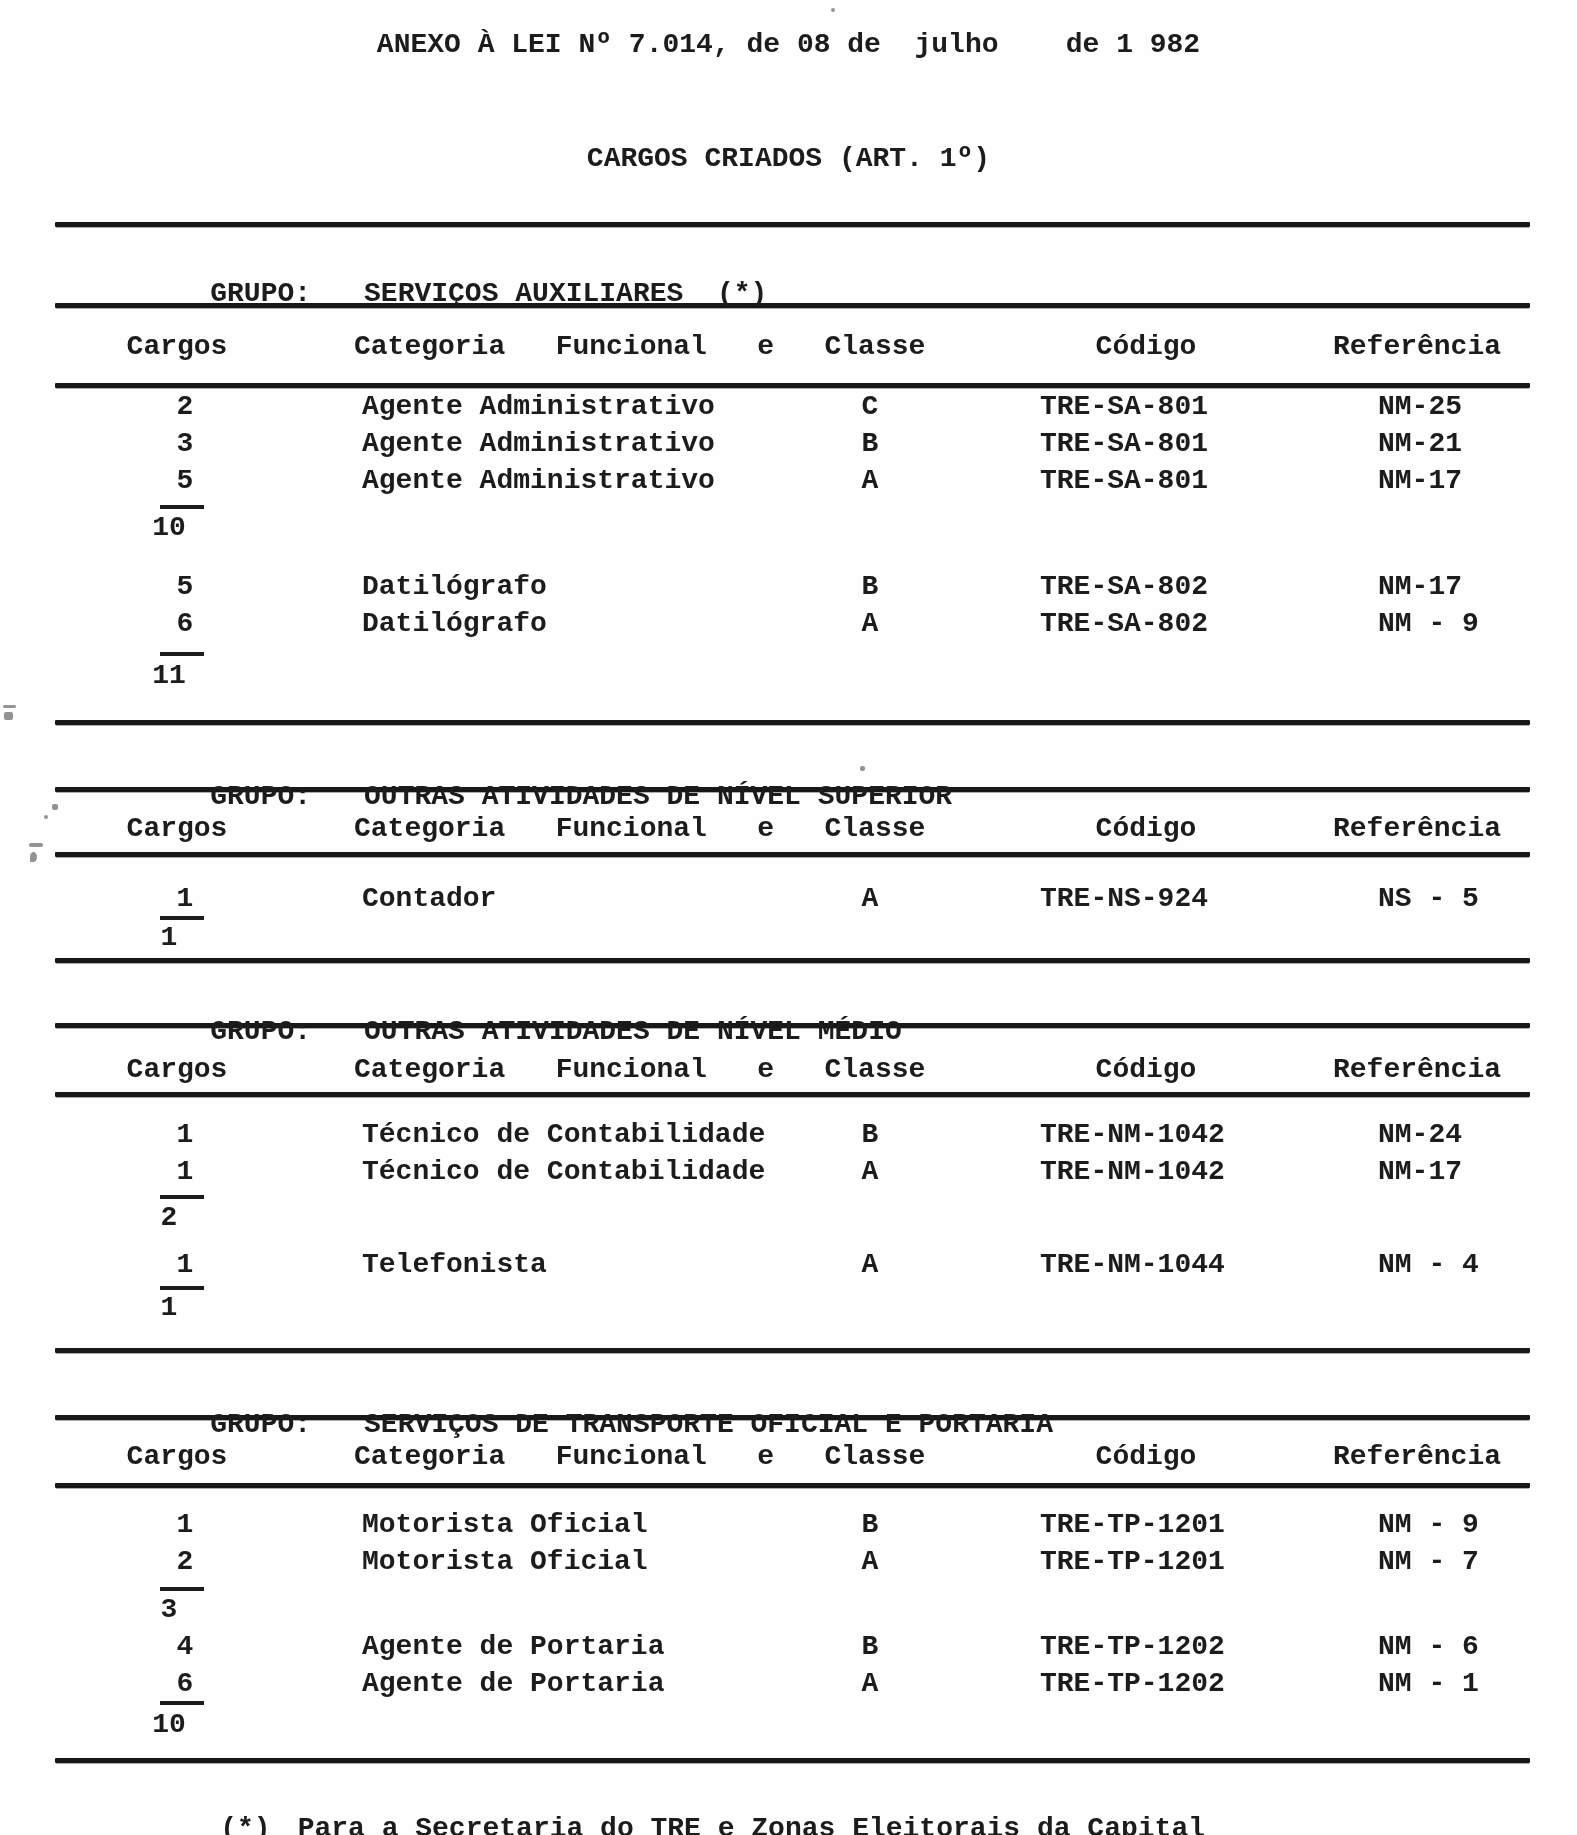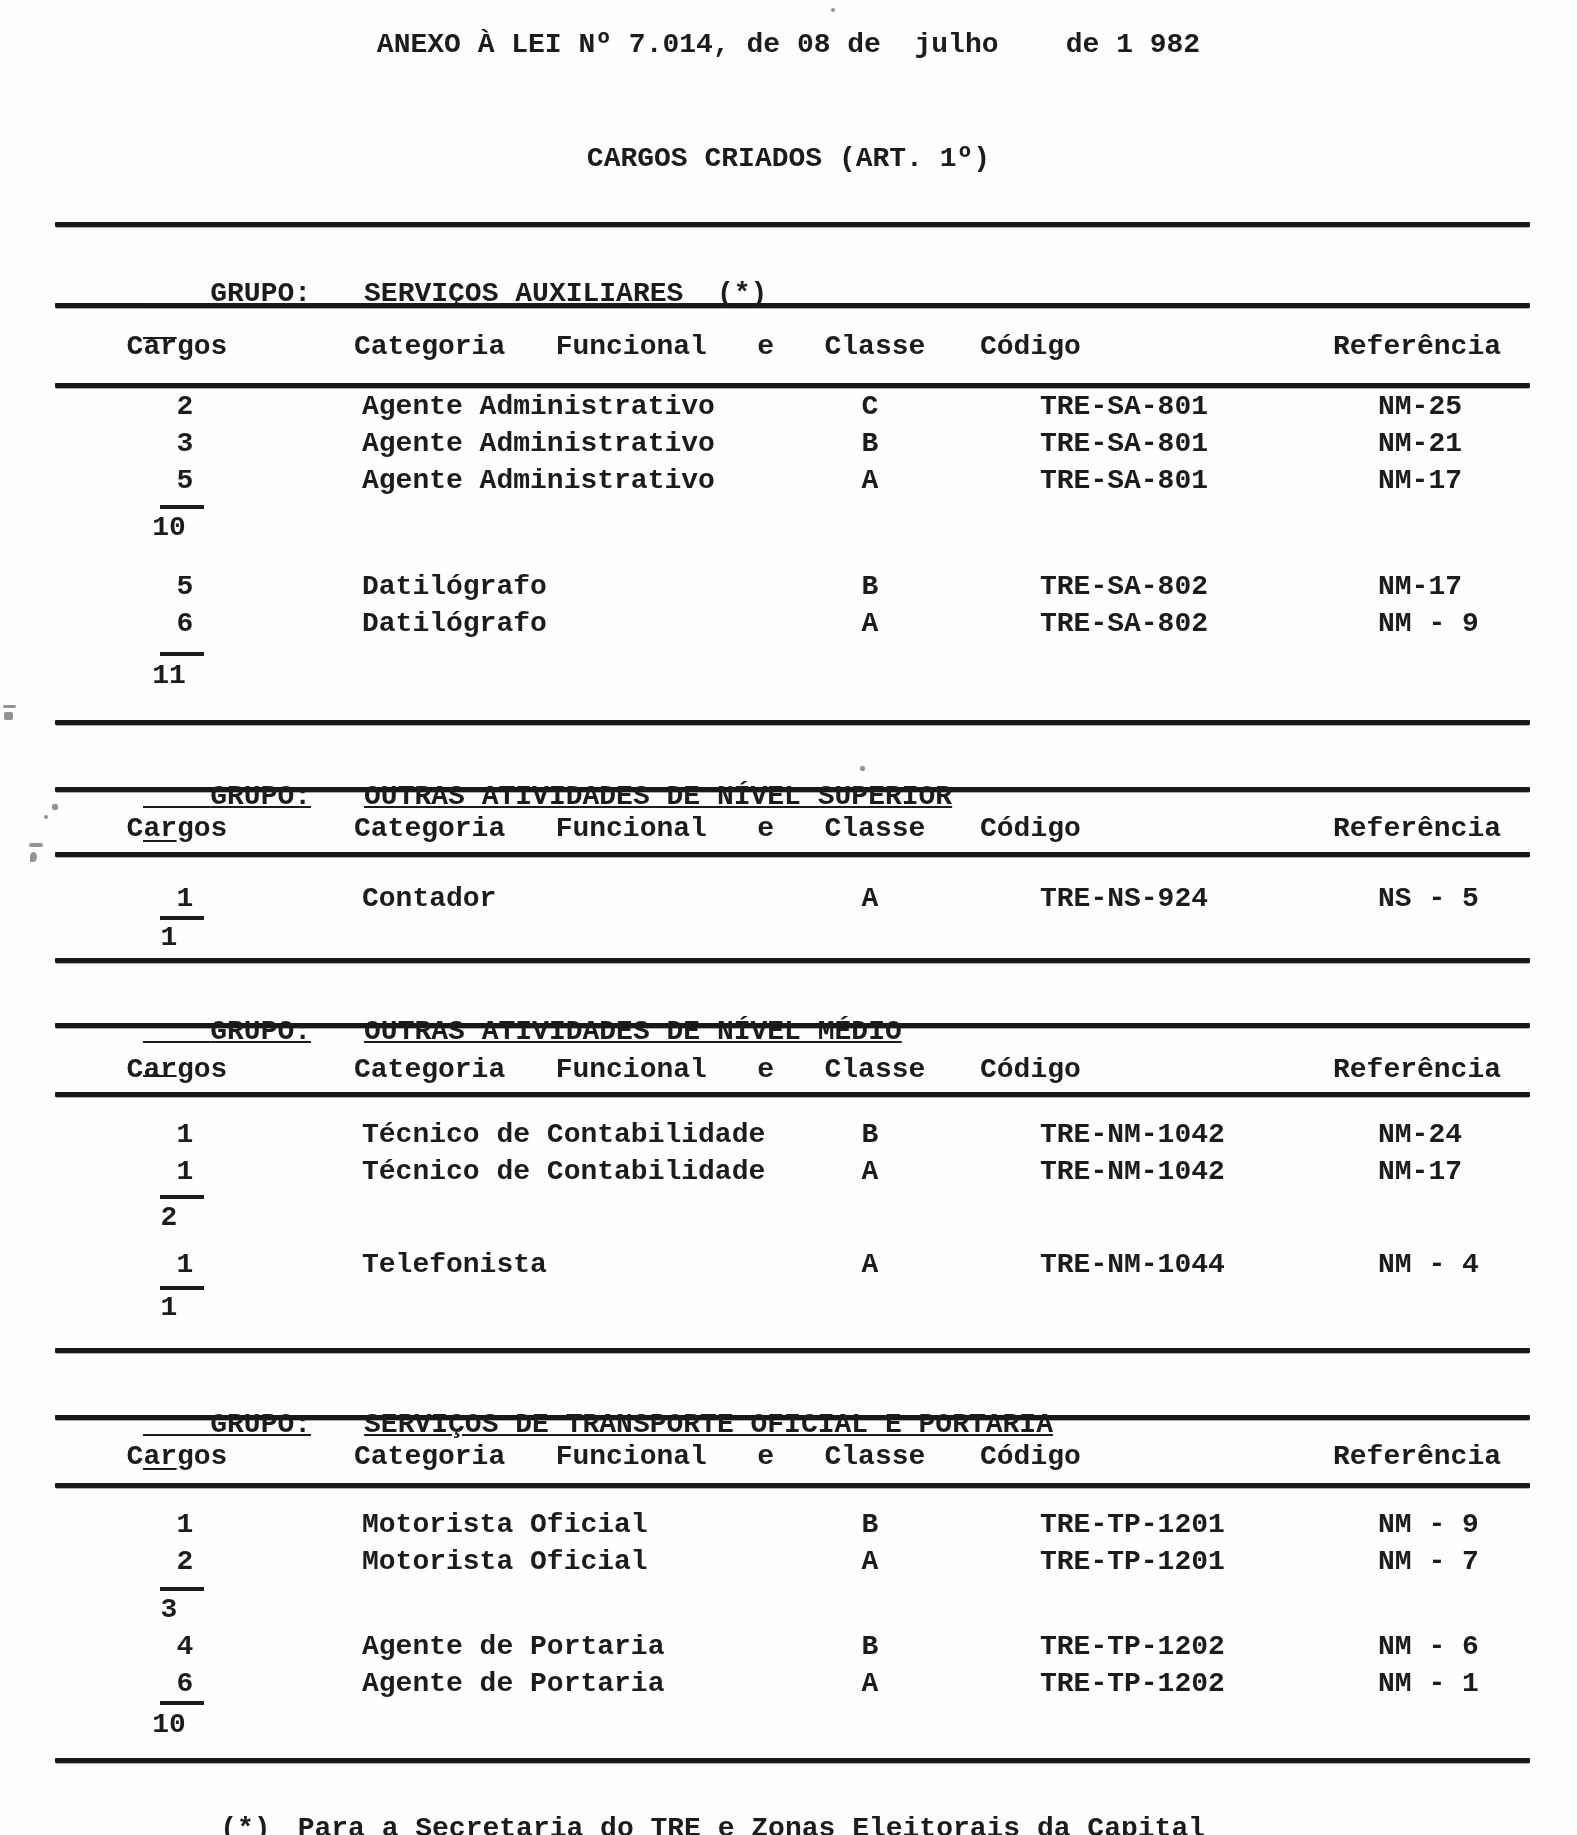--- a/index.html
+++ b/index.html
@@ -10,26 +10,26 @@
     font-family:"Liberation Mono","DejaVu Sans Mono",monospace;
     font-weight:700;
     font-size:28px;
     color:#1c1c1c;
     overflow:hidden;
   }
   .abs{position:absolute;}
   .t-line{width:1577px;text-align:center;white-space:pre;line-height:34px;}
   .rule{left:55px;width:1475px;height:5px;background:#181818;border-radius:1px;
         box-shadow:0 2px 0 -1px rgba(20,20,20,.35);}
-  .group{left:143px;white-space:pre;line-height:34px;text-decoration:underline;}
+  .group{left:143px;white-space:pre;line-height:34px;}
   .group .g-name{margin-left:53px;}
   .hrow{left:47px;width:1475px;display:grid;grid-template-columns:260px 625px 380px 210px;line-height:34px;}
   .hrow .h1{text-align:center;white-space:pre;}
   .hrow .h23{padding-left:47px;white-space:pre;}
-  .hrow .h4{text-align:left;text-indent:48px;white-space:pre;}
+  .hrow .h4{text-align:center;text-indent:48px;white-space:pre;}
   .hrow .h5{text-align:center;white-space:pre;}
   .drow{left:55px;width:1475px;display:grid;grid-template-columns:260px 485px 140px 380px 210px;line-height:34px;}
   .c-num{text-align:center;white-space:pre;}
   .c-cat{padding-left:47px;white-space:pre;}
   .c-cls{text-align:center;white-space:pre;}
   .c-cod{padding-left:100px;white-space:pre;}
   .c-ref{padding-left:58px;white-space:pre;}
   .sumline{left:160px;width:44px;height:4px;background:#1c1c1c;}
   .total{left:39px;width:260px;text-align:center;line-height:34px;white-space:pre;}
   .footnote{white-space:pre;line-height:34px;}

